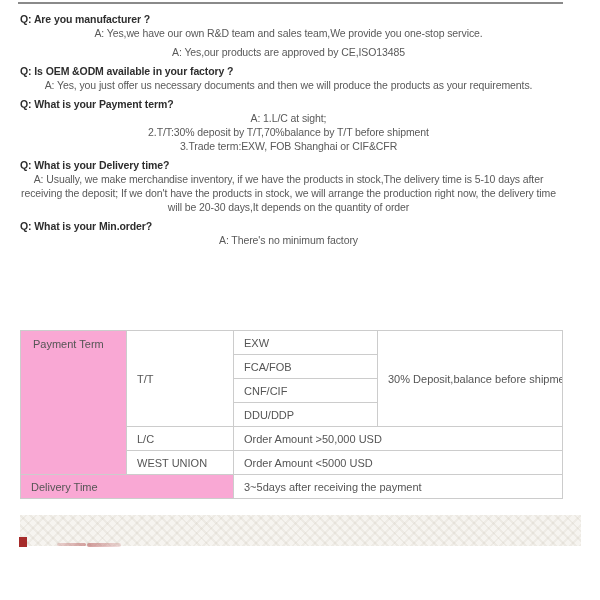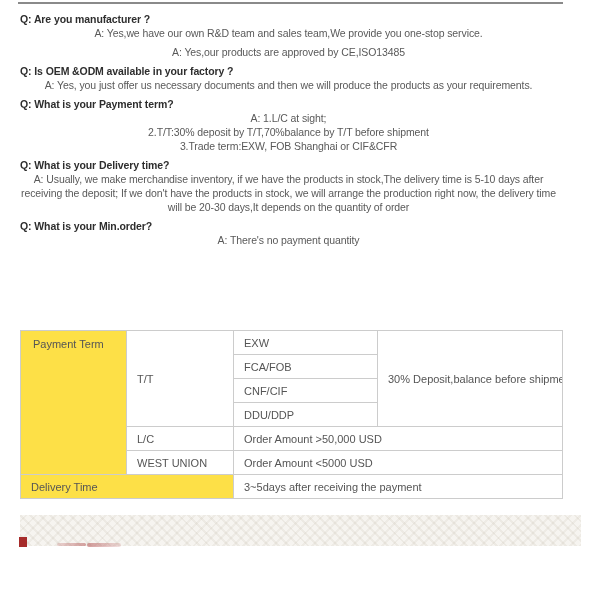--- a/index.html
+++ b/index.html
@@ -27,21 +27,21 @@
     position:absolute;left:20px;top:330px;
     width:542px;border-collapse:collapse;table-layout:fixed;
     font-size:11px;color:#555555;
   }
   .pay-table td{
     border:1px solid #cccccc;
     height:23px;padding:0 10px;
     overflow:hidden;white-space:nowrap;
     background:#ffffff;vertical-align:middle;
   }
-  .pay-table td.gray{background:#fde047;margin-left:31px;}
+  .pay-table td.gray{background:#f9a8d4;margin-left:31px;}
   .pay-table td.headcell{vertical-align:top;padding-top:7px;padding-left:12px;}
   .pay-table td.rowlabel{}
   .pay-table td.center{}
   
   .band{
     position:absolute;left:20px;top:515px;width:561px;height:31px;
     background-color:#f6f4f0;
     background-image:
       repeating-linear-gradient(45deg, rgba(180,170,150,0.14) 0 2px, rgba(0,0,0,0) 2px 7px),
       repeating-linear-gradient(-45deg, rgba(180,170,150,0.12) 0 2px, rgba(0,0,0,0) 2px 7px);
@@ -79,21 +79,21 @@
       <p class="a">A: 1.L/C at sight;</p>
       <p class="a">2.T/T:30% deposit by T/T,70%balance by T/T before shipment</p>
       <p class="a">3.Trade term:EXW, FOB Shanghai or CIF&amp;CFR</p>
     </div>
     <div class="qa">
       <p class="q">Q: What is your Delivery time?</p>
       <p class="a">A: Usually, we make merchandise inventory, if we have the products in stock,The delivery time is 5-10 days after receiving the deposit; If we don't have the products in stock, we will arrange the production right now, the delivery time will be 20-30 days,It depends on the quantity of order</p>
     </div>
     <div class="qa">
       <p class="q">Q: What is your Min.order?</p>
-      <p class="a">A: There's no payment quantity</p>
+      <p class="a">A: There's no minimum factory</p>
     </div>
   </section>
 
   <table class="pay-table">
     <colgroup>
       <col style="width:106px">
       <col style="width:107px">
       <col style="width:144px">
       <col style="width:185px">
     </colgroup>

